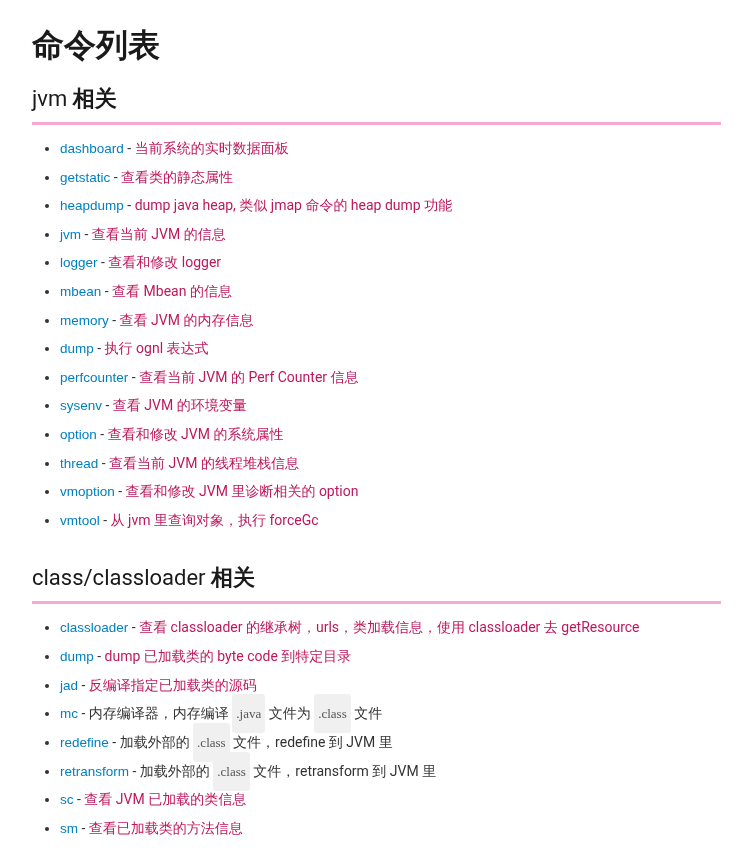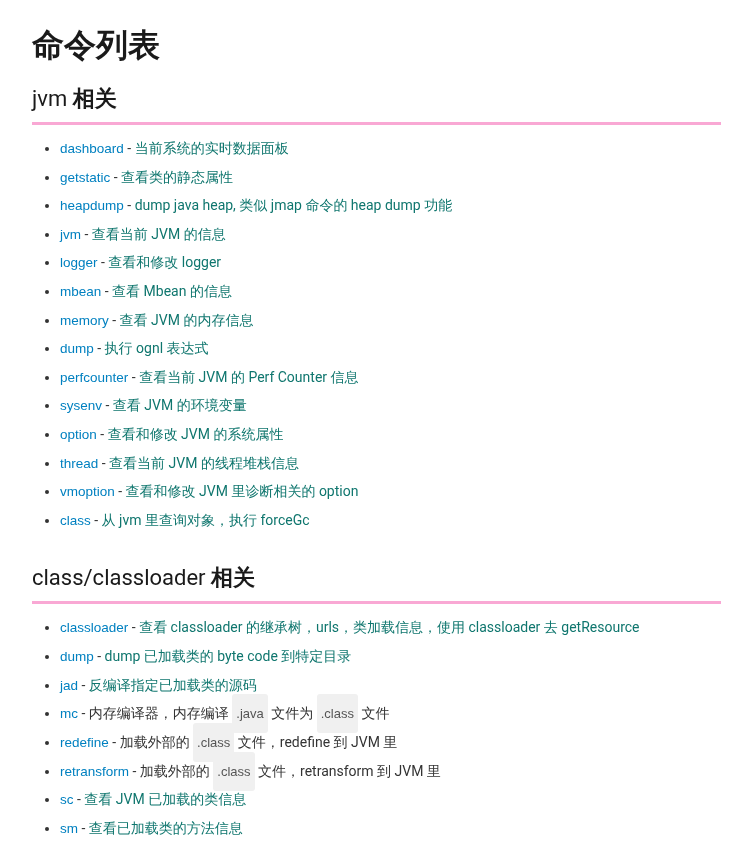--- a/index.html
+++ b/index.html
@@ -58,29 +58,29 @@
     }
 
     .cmd-link {
       color: #0080c0;
       text-decoration: none;
       font-family: Liberation Sans, sans-serif;
       font-size: 13.5px;
     }
 
     .cmd-desc {
-      color: #0f766e;
+      color: #be185d;
       font-size: 14px;
     }
 
     code {
       background: #f0f0f0;
       padding: 12px 4px;
       border-radius: 3px;
-      font-family: Liberation Sans, sans-serif;
+      font-family: Liberation Serif, serif;
       font-size: 13px;
       color: #555;
     }
   </style>
 </head>
 <body>
 
 <h1 class="page-title">命令列表</h1>
 
 <div id="sections-container">
@@ -93,21 +93,21 @@
         <li><a class="cmd-link" href="#">jvm</a><span> - </span><span class="cmd-desc">查看当前 JVM 的信息</span></li>
         <li><a class="cmd-link" href="#">logger</a><span> - </span><span class="cmd-desc">查看和修改 logger</span></li>
         <li><a class="cmd-link" href="#">mbean</a><span> - </span><span class="cmd-desc">查看 Mbean 的信息</span></li>
         <li><a class="cmd-link" href="#">memory</a><span> - </span><span class="cmd-desc">查看 JVM 的内存信息</span></li>
         <li><a class="cmd-link" href="#">dump</a><span> - </span><span class="cmd-desc">执行 ognl 表达式</span></li>
         <li><a class="cmd-link" href="#">perfcounter</a><span> - </span><span class="cmd-desc">查看当前 JVM 的 Perf Counter 信息</span></li>
         <li><a class="cmd-link" href="#">sysenv</a><span> - </span><span class="cmd-desc">查看 JVM 的环境变量</span></li>
         <li><a class="cmd-link" href="#">option</a><span> - </span><span class="cmd-desc">查看和修改 JVM 的系统属性</span></li>
         <li><a class="cmd-link" href="#">thread</a><span> - </span><span class="cmd-desc">查看当前 JVM 的线程堆栈信息</span></li>
         <li><a class="cmd-link" href="#">vmoption</a><span> - </span><span class="cmd-desc">查看和修改 JVM 里诊断相关的 option</span></li>
-        <li><a class="cmd-link" href="#">class</a><span> - </span><span class="cmd-desc">从 jvm 里查询对象，执行 forceGc</span></li>
+        <li><a class="cmd-link" href="#">vmtool</a><span> - </span><span class="cmd-desc">从 jvm 里查询对象，执行 forceGc</span></li>
       </ul>
     </div>
     <div class="section">
       <h2 class="section-header"><span class="section-keyword">class/classloader </span><span class="section-label">相关</span></h2>
       <ul class="command-list">
         <li><a class="cmd-link" href="#">classloader</a><span> - </span><span class="cmd-desc">查看 classloader 的继承树，urls，类加载信息，使用 classloader 去 getResource</span></li>
         <li><a class="cmd-link" href="#">dump</a><span> - </span><span class="cmd-desc">dump 已加载类的 byte code 到特定目录</span></li>
         <li><a class="cmd-link" href="#">jad</a><span> - </span><span class="cmd-desc">反编译指定已加载类的源码</span></li>
         <li><a class="cmd-link" href="#">mc</a><span> - </span>内存编译器，内存编译 <code>.java</code> 文件为 <code>.class</code> 文件</li>
         <li><a class="cmd-link" href="#">redefine</a><span> - </span>加载外部的 <code>.class</code> 文件，redefine 到 JVM 里</li>

